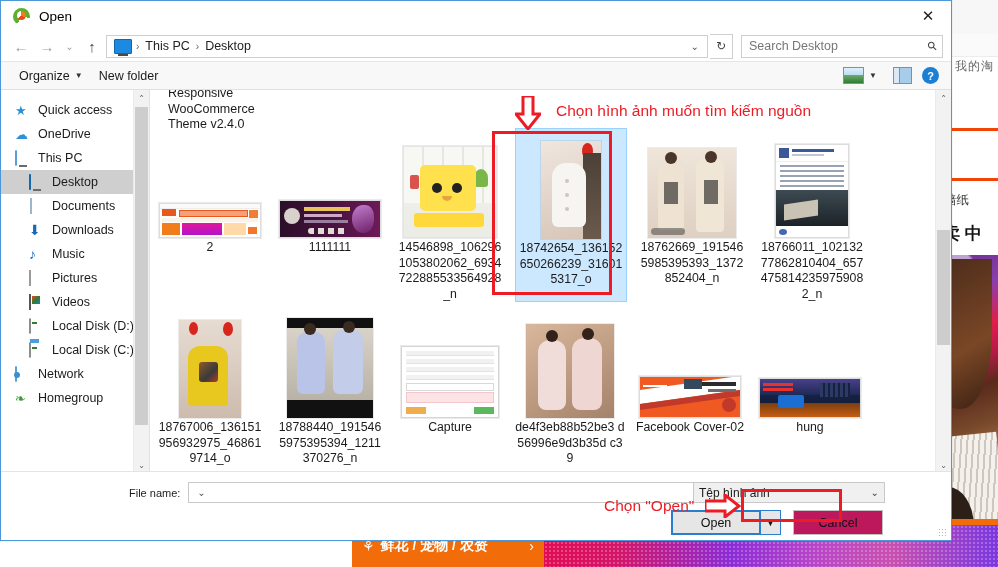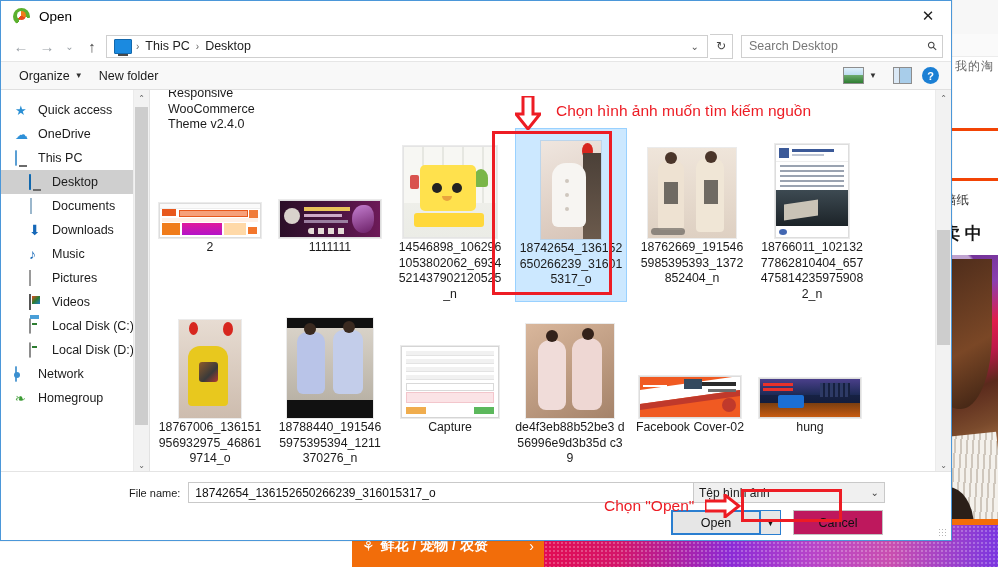--- a/index.html
+++ b/index.html
@@ -375,26 +375,26 @@
           </div>
           <div class="sb-item lvl2">
             <span class="sbico"><span class="ico-pic"></span></span>
             <span>Pictures</span>
           </div>
           <div class="sb-item lvl2">
             <span class="sbico"><span class="ico-vid"></span></span>
             <span>Videos</span>
           </div>
           <div class="sb-item lvl2">
+            <span class="sbico"><span class="ico-diskd"></span></span>
+            <span>Local Disk (D:)</span>
+          </div>
+          <div class="sb-item lvl2">
             <span class="sbico"><span class="ico-diskc"></span></span>
             <span>Local Disk (C:)</span>
-          </div>
-          <div class="sb-item lvl2">
-            <span class="sbico"><span class="ico-diskd"></span></span>
-            <span>Local Disk (D:)</span>
           </div>
           <div class="sb-item">
             <span class="sbico"><span class="ico-net"></span></span>
             <span>Network</span>
           </div>
           <div class="sb-item">
             <span class="sbico ico-home">❧</span>
             <span>Homegroup</span>
           </div>
         </div>
@@ -445,21 +445,21 @@
                   <div class="cup1"></div>
                   <div class="cup2"></div>
                   <div class="plant"></div>
                   <div class="pil"></div>
                   <div class="eye1"></div>
                   <div class="eye2"></div>
                   <div class="mouth"></div>
                   <div class="fold"></div>
                 </div>
               </div>
-              <div class="label">14546898_106296 1053802062_6934 521437902120525 _n</div>
+              <div class="label">14546898_106296 1053802062_6934 722885533564928 _n</div>
             </div>
             <div class="cell selected">
               <div class="thumbwrap">
                 <div class="t-dress thumb">
                   <div class="wall"></div>
                   <div class="lant"></div>
                   <div class="flw"></div>
                   <div class="person"></div>
                   <div class="bodyw"></div>
                   <div class="btn" style="top:38px"></div>
@@ -587,21 +587,20 @@
         <div class="vs-thumb" style="top:140px;height:115px;"></div>
         <div class="vs-arrow down">⌄</div>
       </div>
     </div>
   </div>
 
   <div class="bottom">
     <div class="fnrow">
       <span class="fnlabel">File name:</span>
       <span class="fnfield">
-        <input id="fn-input" value="18742654_136152650266239_316015317_o" style="">
         <span class="cv">⌄</span>
       </span>
     </div>
     <div class="ftype">
       <span>Tệp hình ảnh</span>
       <span class="cv">⌄</span>
     </div>
     <div class="btnrow">
       <span style="display:flex">
         <span class="openbtn">Open</span>

